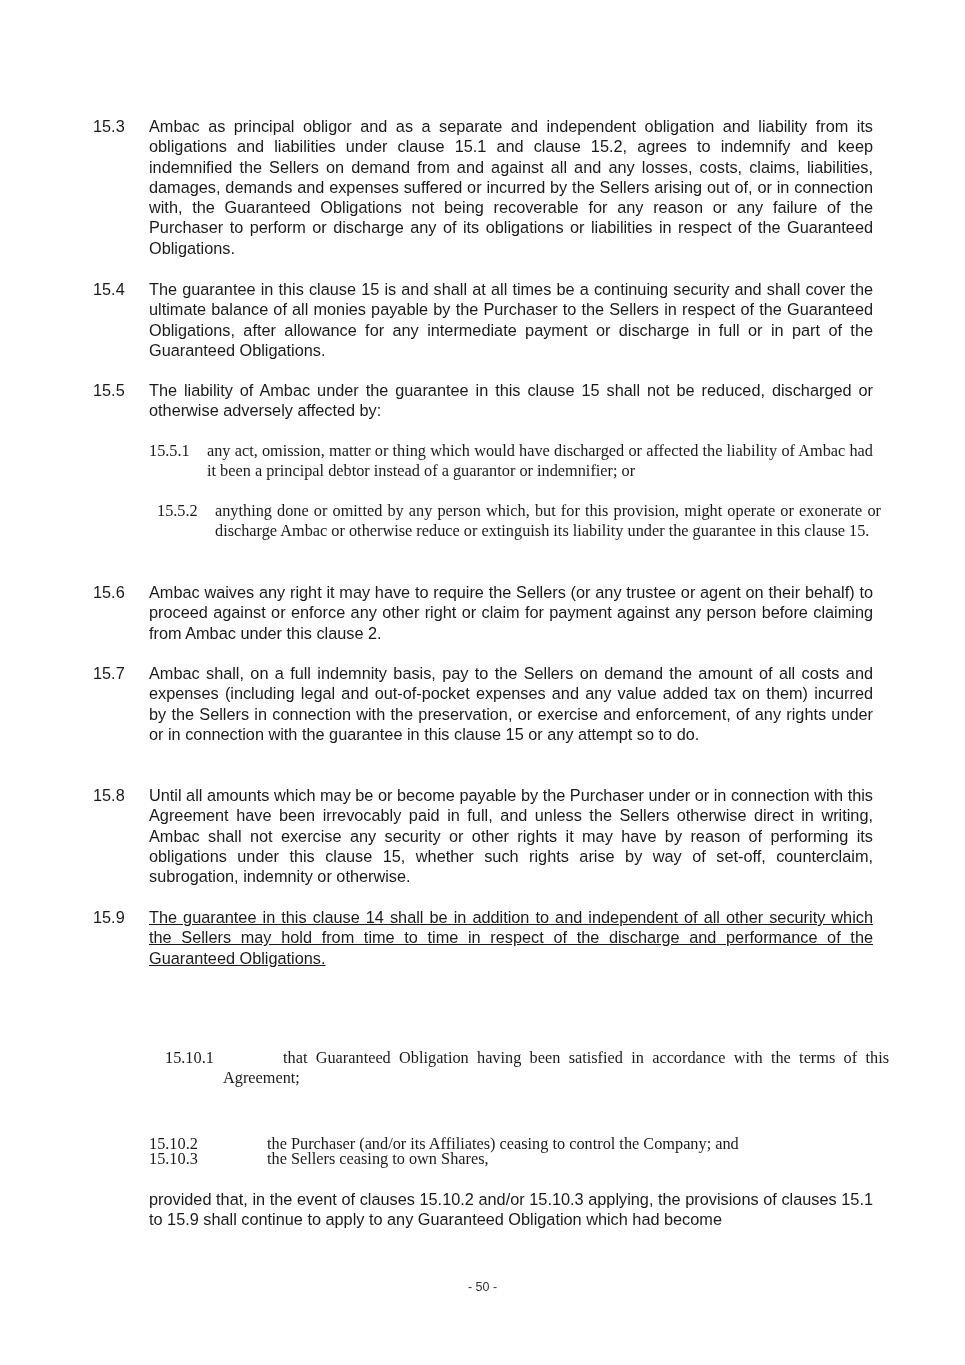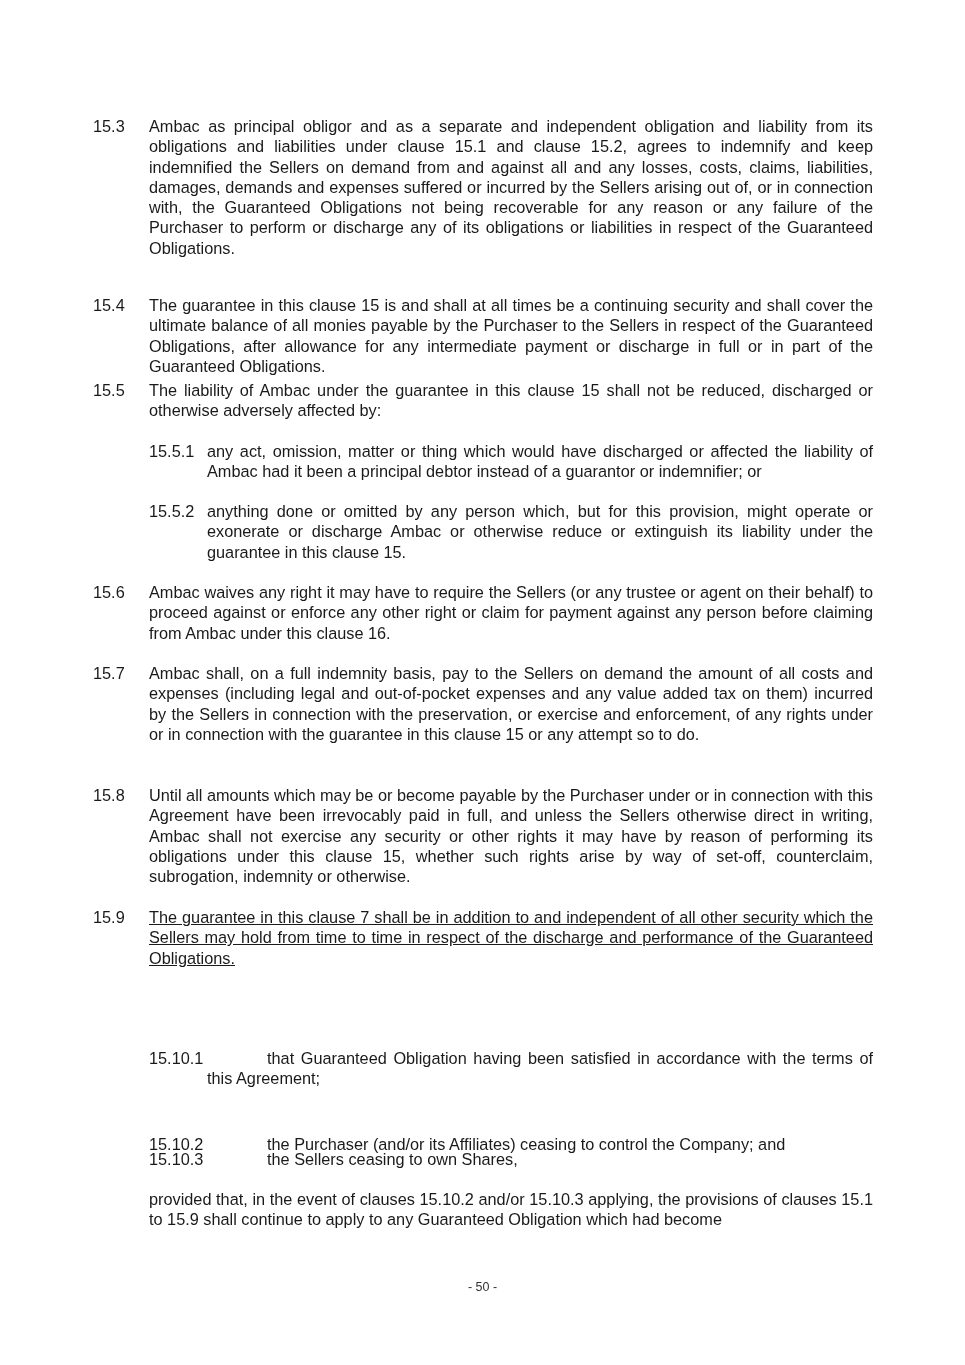--- a/index.html
+++ b/index.html
@@ -40,20 +40,21 @@
     }
     .sub {
       position: absolute;
       left: 149px;
       width: 724px;
     }
     .sub .text {
       text-indent: -58px;
       padding-left: 58px;
       text-align: justify;
+      font-family: Liberation Serif, serif;
     }
     .sub .num {
       display: inline-block;
       width: 58px;
       text-indent: 0;
     }
     .sub.wide .text {
       text-indent: -58px;
       padding-left: 58px;
     }
@@ -79,60 +80,60 @@
 </head>
 <body>
 
 <div class="page">
 
   <div class="clause" style="top:116px;">
     <span class="num">15.3</span>
     <div class="text">Ambac as principal obligor and as a separate and independent obligation and liability from its obligations and liabilities under clause 15.1 and clause 15.2, agrees to indemnify and keep indemnified the Sellers on demand from and against all and any losses, costs, claims, liabilities, damages, demands and expenses suffered or incurred by the Sellers arising out of, or in connection with, the Guaranteed Obligations not being recoverable for any reason or any failure of the Purchaser to perform or discharge any of its obligations or liabilities in respect of the Guaranteed Obligations.</div>
   </div>
 
-  <div class="clause" style="top:279px;margin-top:16px;">
+  <div class="clause" style="top:279px;">
     <span class="num">15.4</span>
     <div class="text">The guarantee in this clause 15 is and shall at all times be a continuing security and shall cover the ultimate balance of all monies payable by the Purchaser to the Sellers in respect of the Guaranteed Obligations, after allowance for any intermediate payment or discharge in full or in part of the Guaranteed Obligations.</div>
   </div>
 
   <div class="clause" style="top:380px;">
     <span class="num">15.5</span>
     <div class="text">The liability of Ambac under the guarantee in this clause 15 shall not be reduced, discharged or otherwise adversely affected by:</div>
   </div>
 
   <div class="sub" style="top:441px;">
     <div class="text"><span class="num">15.5.1</span><span>any act, omission, matter or thing which would have discharged or affected the liability of Ambac had it been a principal debtor instead of a guarantor or indemnifier; or</span></div>
   </div>
 
-  <div class="sub" style="top:501px;">
+  <div class="sub" style="top:501px;margin-left:8px;">
     <div class="text"><span class="num">15.5.2</span><span>anything done or omitted by any person which, but for this provision, might operate or exonerate or discharge Ambac or otherwise reduce or extinguish its liability under the guarantee in this clause 15.</span></div>
   </div>
 
   <div class="clause" style="top:582px;">
     <span class="num">15.6</span>
-    <div class="text">Ambac waives any right it may have to require the Sellers (or any trustee or agent on their behalf) to proceed against or enforce any other right or claim for payment against any person before claiming from Ambac under this clause 16.</div>
+    <div class="text">Ambac waives any right it may have to require the Sellers (or any trustee or agent on their behalf) to proceed against or enforce any other right or claim for payment against any person before claiming from Ambac under this clause 2.</div>
   </div>
 
   <div class="clause" style="top:663px;">
     <span class="num">15.7</span>
     <div class="text">Ambac shall, on a full indemnity basis, pay to the Sellers on demand the amount of all costs and expenses (including legal and out-of-pocket expenses and any value added tax on them) incurred by the Sellers in connection with the preservation, or exercise and enforcement, of any rights under or in connection with the guarantee in this clause 15 or any attempt so to do.</div>
   </div>
 
   <div class="clause" style="top:785px;">
     <span class="num">15.8</span>
     <div class="text">Until all amounts which may be or become payable by the Purchaser under or in connection with this Agreement have been irrevocably paid in full, and unless the Sellers otherwise direct in writing, Ambac shall not exercise any security or other rights it may have by reason of performing its obligations under this clause 15, whether such rights arise by way of set-off, counterclaim, subrogation, indemnity or otherwise.</div>
   </div>
 
   <div class="clause" style="top:907px;text-decoration:underline;">
     <span class="num">15.9</span>
-    <div class="text">The guarantee in this clause 7 shall be in addition to and independent of all other security which the Sellers may hold from time to time in respect of the discharge and performance of the Guaranteed Obligations.</div>
+    <div class="text">The guarantee in this clause 14 shall be in addition to and independent of all other security which the Sellers may hold from time to time in respect of the discharge and performance of the Guaranteed Obligations.</div>
   </div>
 
 
-  <div class="sub wide" style="top:1048px;">
+  <div class="sub wide" style="top:1048px;margin-left:16px;">
     <div class="text"><span class="num">15.10.1</span><span>that Guaranteed Obligation having been satisfied in accordance with the terms of this Agreement;</span></div>
   </div>
 
   <div class="sub wide" style="top:1134px;">
     <div class="text"><span class="num">15.10.2</span><span>the Purchaser (and/or its Affiliates) ceasing to control the Company; and</span></div>
   </div>
 
   <div class="sub wide" style="top:1149px;">
     <div class="text"><span class="num">15.10.3</span><span>the Sellers ceasing to own Shares,</span></div>
   </div>

